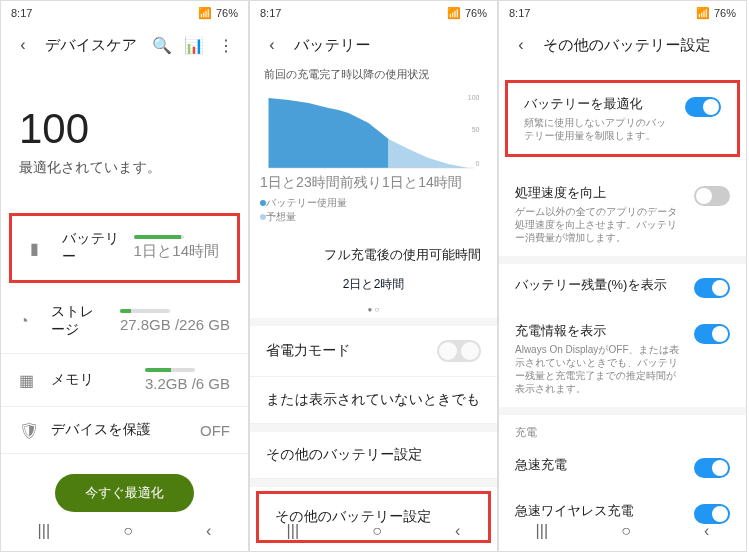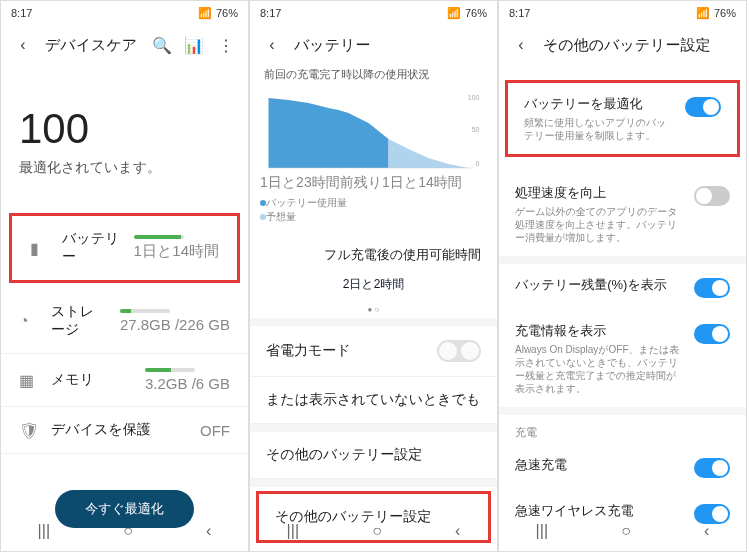--- a/index.html
+++ b/index.html
@@ -13,21 +13,21 @@
 .big-num{font-size:42px;font-weight:300;color:#222;padding:40px 18px 6px}
 .sub-text{font-size:14px;color:#555;padding:0 18px 30px}
 .list-item{display:flex;align-items:center;padding:14px 18px;gap:14px;border-bottom:1px solid #f0f0f0}
 .list-icon{width:18px;height:18px;color:#888}
 .list-label{font-size:14px;color:#222;flex:1}
 .list-value{font-size:15px;color:#888;text-align:center}
 .bar{width:50px;height:4px;background:#ddd;border-radius:2px;margin-bottom:3px;overflow:hidden}
 .bar-fill{height:100%;background:#4caf50}
 .red-box{border:3px solid #e53935;margin:6px 8px}
 .red-box .list-item{border:none}
-.optimize-btn{background:#0c4a6e;color:#fff;border:none;border-radius:20px;padding:10px 30px;font-size:13px;margin:36px auto;display:block}
+.optimize-btn{background:#4d7c0f;color:#fff;border:none;border-radius:20px;padding:10px 30px;font-size:13px;margin:20px auto;display:block}
 .nav-bar{position:absolute;bottom:0;left:0;right:0;height:40px;display:flex;justify-content:space-around;align-items:center;color:#666}
 .chart-box{margin:6px 10px;background:#fff}
 .chart-title{font-size:12px;color:#555;padding:4px 0}
 .chart-svg{width:100%;height:80px}
 .chart-labels{display:flex;justify-content:flex-start;font-size:14px;color:#888}
 .legend{font-size:10px;color:#888;padding:4px 0}
 .legend-item{display:flex;align-items:center;gap:0}
 .legend-dot{width:6px;height:6px;border-radius:50%}
 .section-text{font-size:13px;color:#222;padding:12px 16px;text-align:right}
 .sub-section{font-size:12px;color:#0f172a;text-align:center;padding-bottom:8px}

